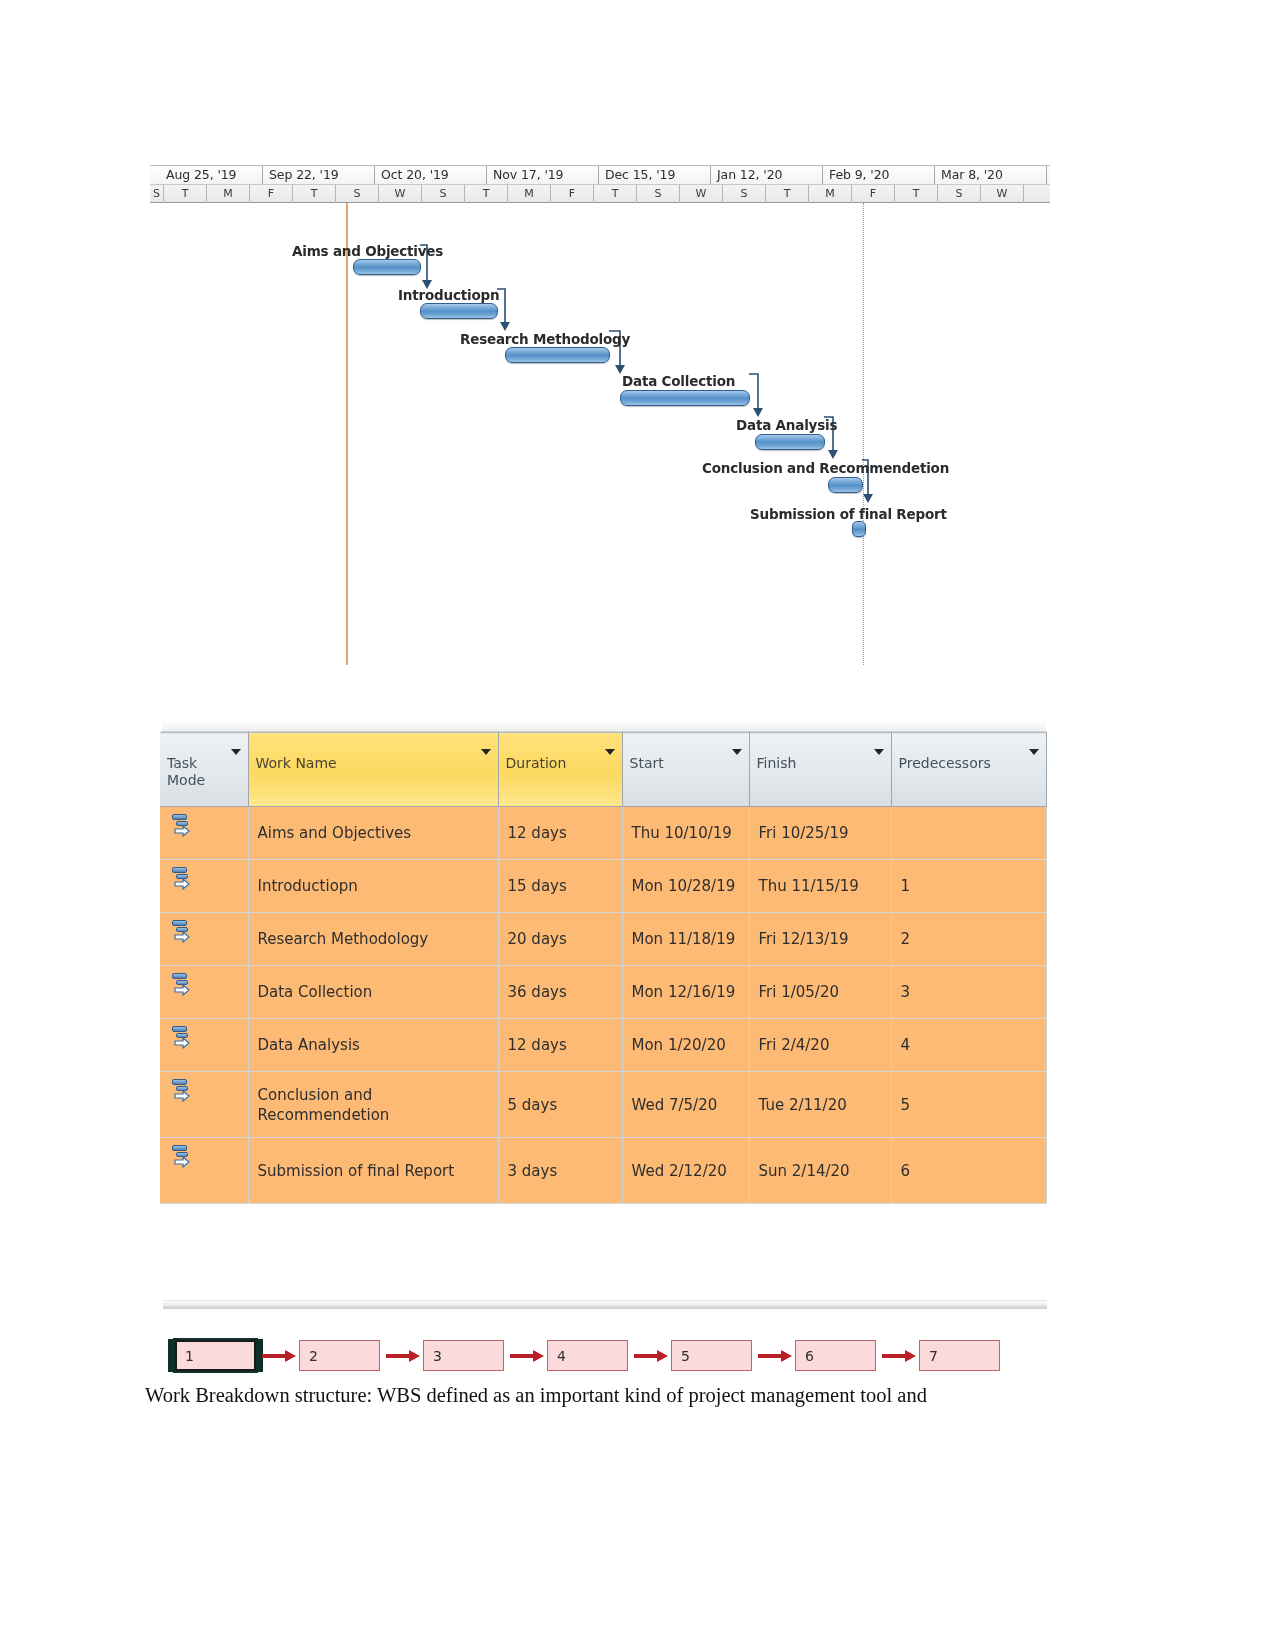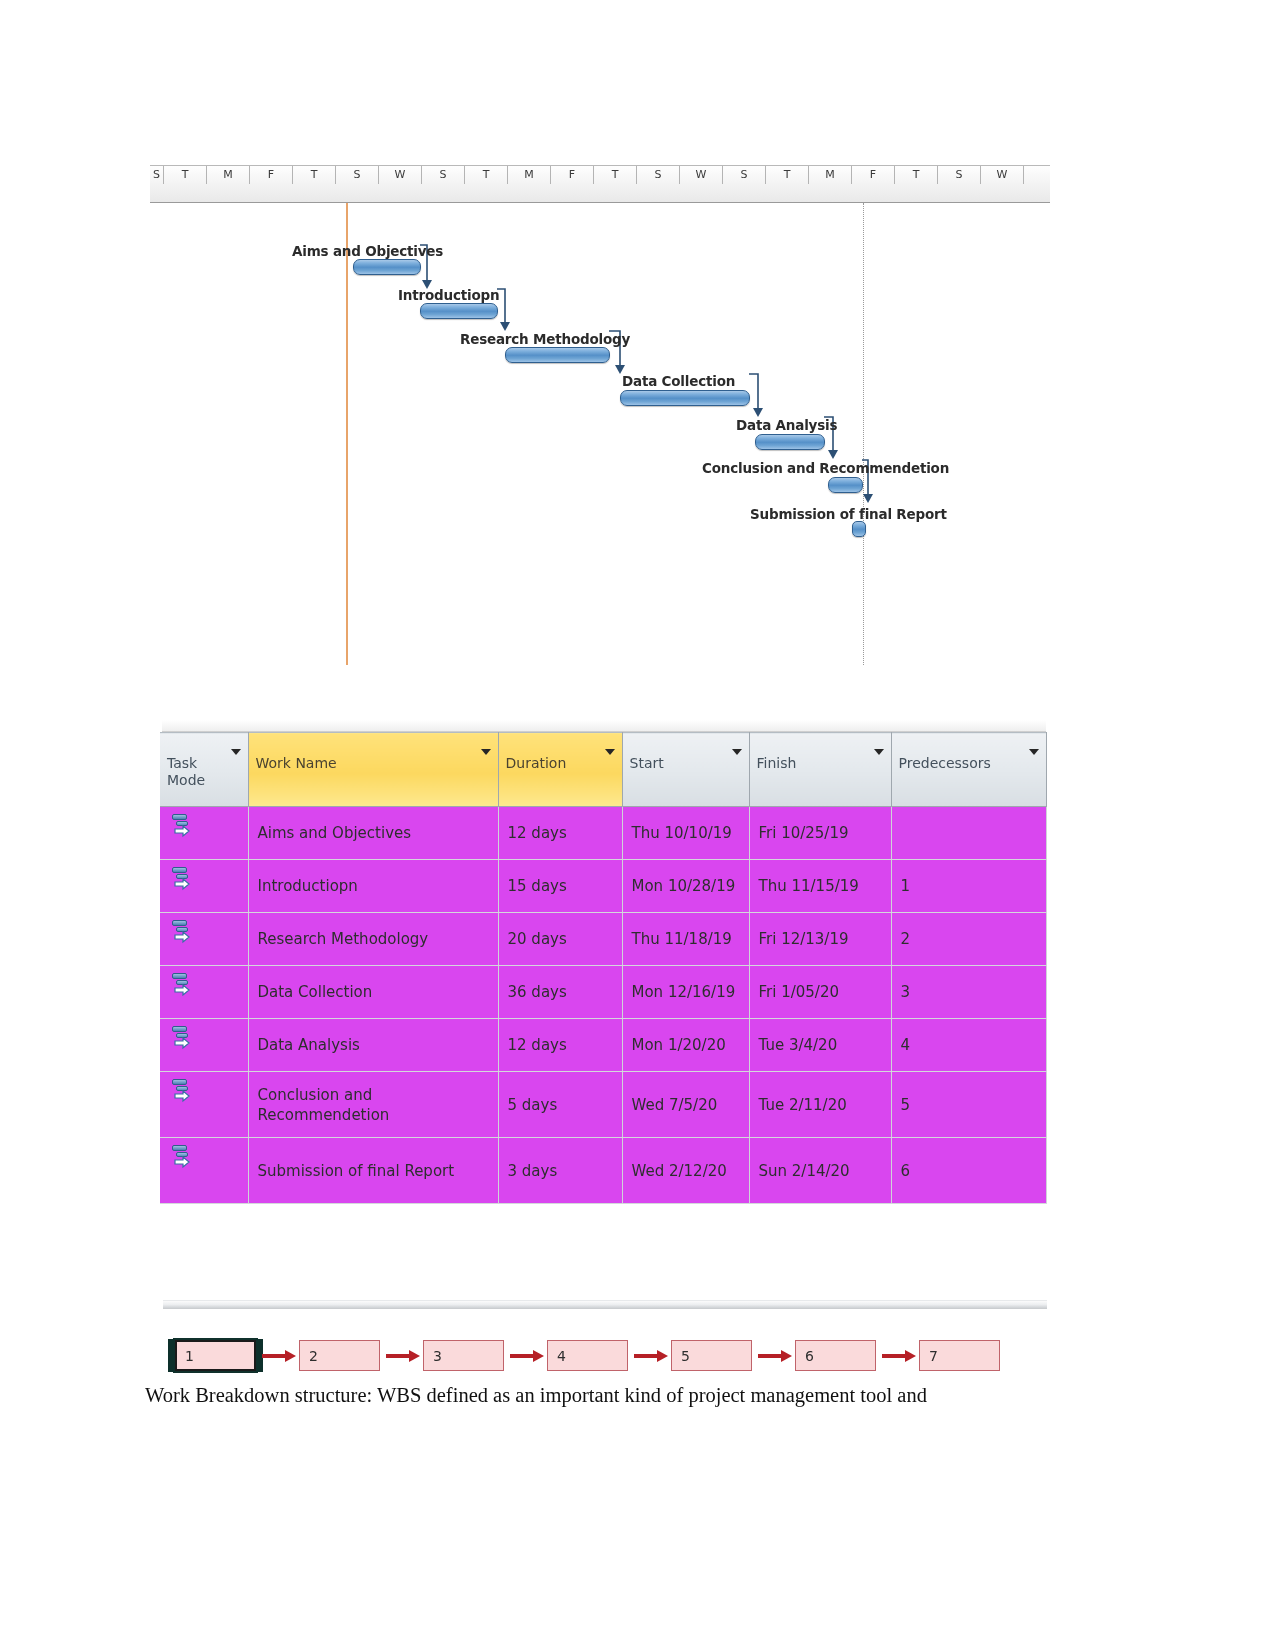--- a/index.html
+++ b/index.html
@@ -113,21 +113,21 @@
   #table-topbar {
     height: 12px;
     background: linear-gradient(to bottom, #ffffff, #efefef);
     border-bottom: 1px solid #cfcfcf;
     margin-left: 2px;
   }
   table.proj {
     border-collapse: collapse;
     table-layout: fixed;
     width: 886px;
-    background: #d946ef;
+    background: #fdba74;
   }
   table.proj th {
     height: 44px;
     vertical-align: top;
     padding: 5px 6px 0 7px;
     font-weight: normal;
     font-size: 14px;
     color: #43505c;
     text-align: left;
     border-right: 1px solid #9fa7ae;
@@ -283,20 +283,30 @@
     text-align: justify;
     line-height: 30px;
   }
 </style>
 </head>
 <body>
 
 <div id="gantt-figure">
 
   <div id="timeline-header">
+    <div id="month-row">
+        <div class="month-cell" style="width: 103px; margin-left: 10px;">Aug 25, '19</div>
+        <div class="month-cell" style="width: 112px;">Sep 22, '19</div>
+        <div class="month-cell" style="width: 112px;">Oct 20, '19</div>
+        <div class="month-cell" style="width: 112px;">Nov 17, '19</div>
+        <div class="month-cell" style="width: 112px;">Dec 15, '19</div>
+        <div class="month-cell" style="width: 112px;">Jan 12, '20</div>
+        <div class="month-cell" style="width: 112px;">Feb 9, '20</div>
+        <div class="month-cell" style="width: 112px;">Mar 8, '20</div>
+      </div>
     <div id="day-row">
         <div class="day-cell" style="width: 14px;">S</div>
         <div class="day-cell" style="width: 43px;">T</div>
         <div class="day-cell" style="width: 43px;">M</div>
         <div class="day-cell" style="width: 43px;">F</div>
         <div class="day-cell" style="width: 43px;">T</div>
         <div class="day-cell" style="width: 43px;">S</div>
         <div class="day-cell" style="width: 43px;">W</div>
         <div class="day-cell" style="width: 43px;">S</div>
         <div class="day-cell" style="width: 43px;">T</div>
@@ -439,21 +449,21 @@
             <div class="mode-icon">
               <span class="mi-bar"></span>
               <span class="mi-bar2"></span>
               <svg class="mi-arrow" width="18" height="14">
                 <path d="M1,4 L9,4 L9,1 L15,6 L9,11 L9,8 L1,8 Z" fill="#ffffff" stroke="#3a6ea5" stroke-width="1.2"></path>
               </svg>
             </div>
           </td>
           <td>Research Methodology</td>
           <td>20 days</td>
-          <td>Thu 11/18/19</td>
+          <td>Mon 11/18/19</td>
           <td>Fri 12/13/19</td>
           <td>2</td>
         </tr>
         <tr>
           <td class="mode">
             <div class="mode-icon">
               <span class="mi-bar"></span>
               <span class="mi-bar2"></span>
               <svg class="mi-arrow" width="18" height="14">
                 <path d="M1,4 L9,4 L9,1 L15,6 L9,11 L9,8 L1,8 Z" fill="#ffffff" stroke="#3a6ea5" stroke-width="1.2"></path>
@@ -472,21 +482,21 @@
               <span class="mi-bar"></span>
               <span class="mi-bar2"></span>
               <svg class="mi-arrow" width="18" height="14">
                 <path d="M1,4 L9,4 L9,1 L15,6 L9,11 L9,8 L1,8 Z" fill="#ffffff" stroke="#3a6ea5" stroke-width="1.2"></path>
               </svg>
             </div>
           </td>
           <td>Data Analysis</td>
           <td>12 days</td>
           <td>Mon 1/20/20</td>
-          <td>Tue 3/4/20</td>
+          <td>Fri 2/4/20</td>
           <td>4</td>
         </tr>
         <tr class="tall">
           <td class="mode">
             <div class="mode-icon">
               <span class="mi-bar"></span>
               <span class="mi-bar2"></span>
               <svg class="mi-arrow" width="18" height="14">
                 <path d="M1,4 L9,4 L9,1 L15,6 L9,11 L9,8 L1,8 Z" fill="#ffffff" stroke="#3a6ea5" stroke-width="1.2"></path>
               </svg>

